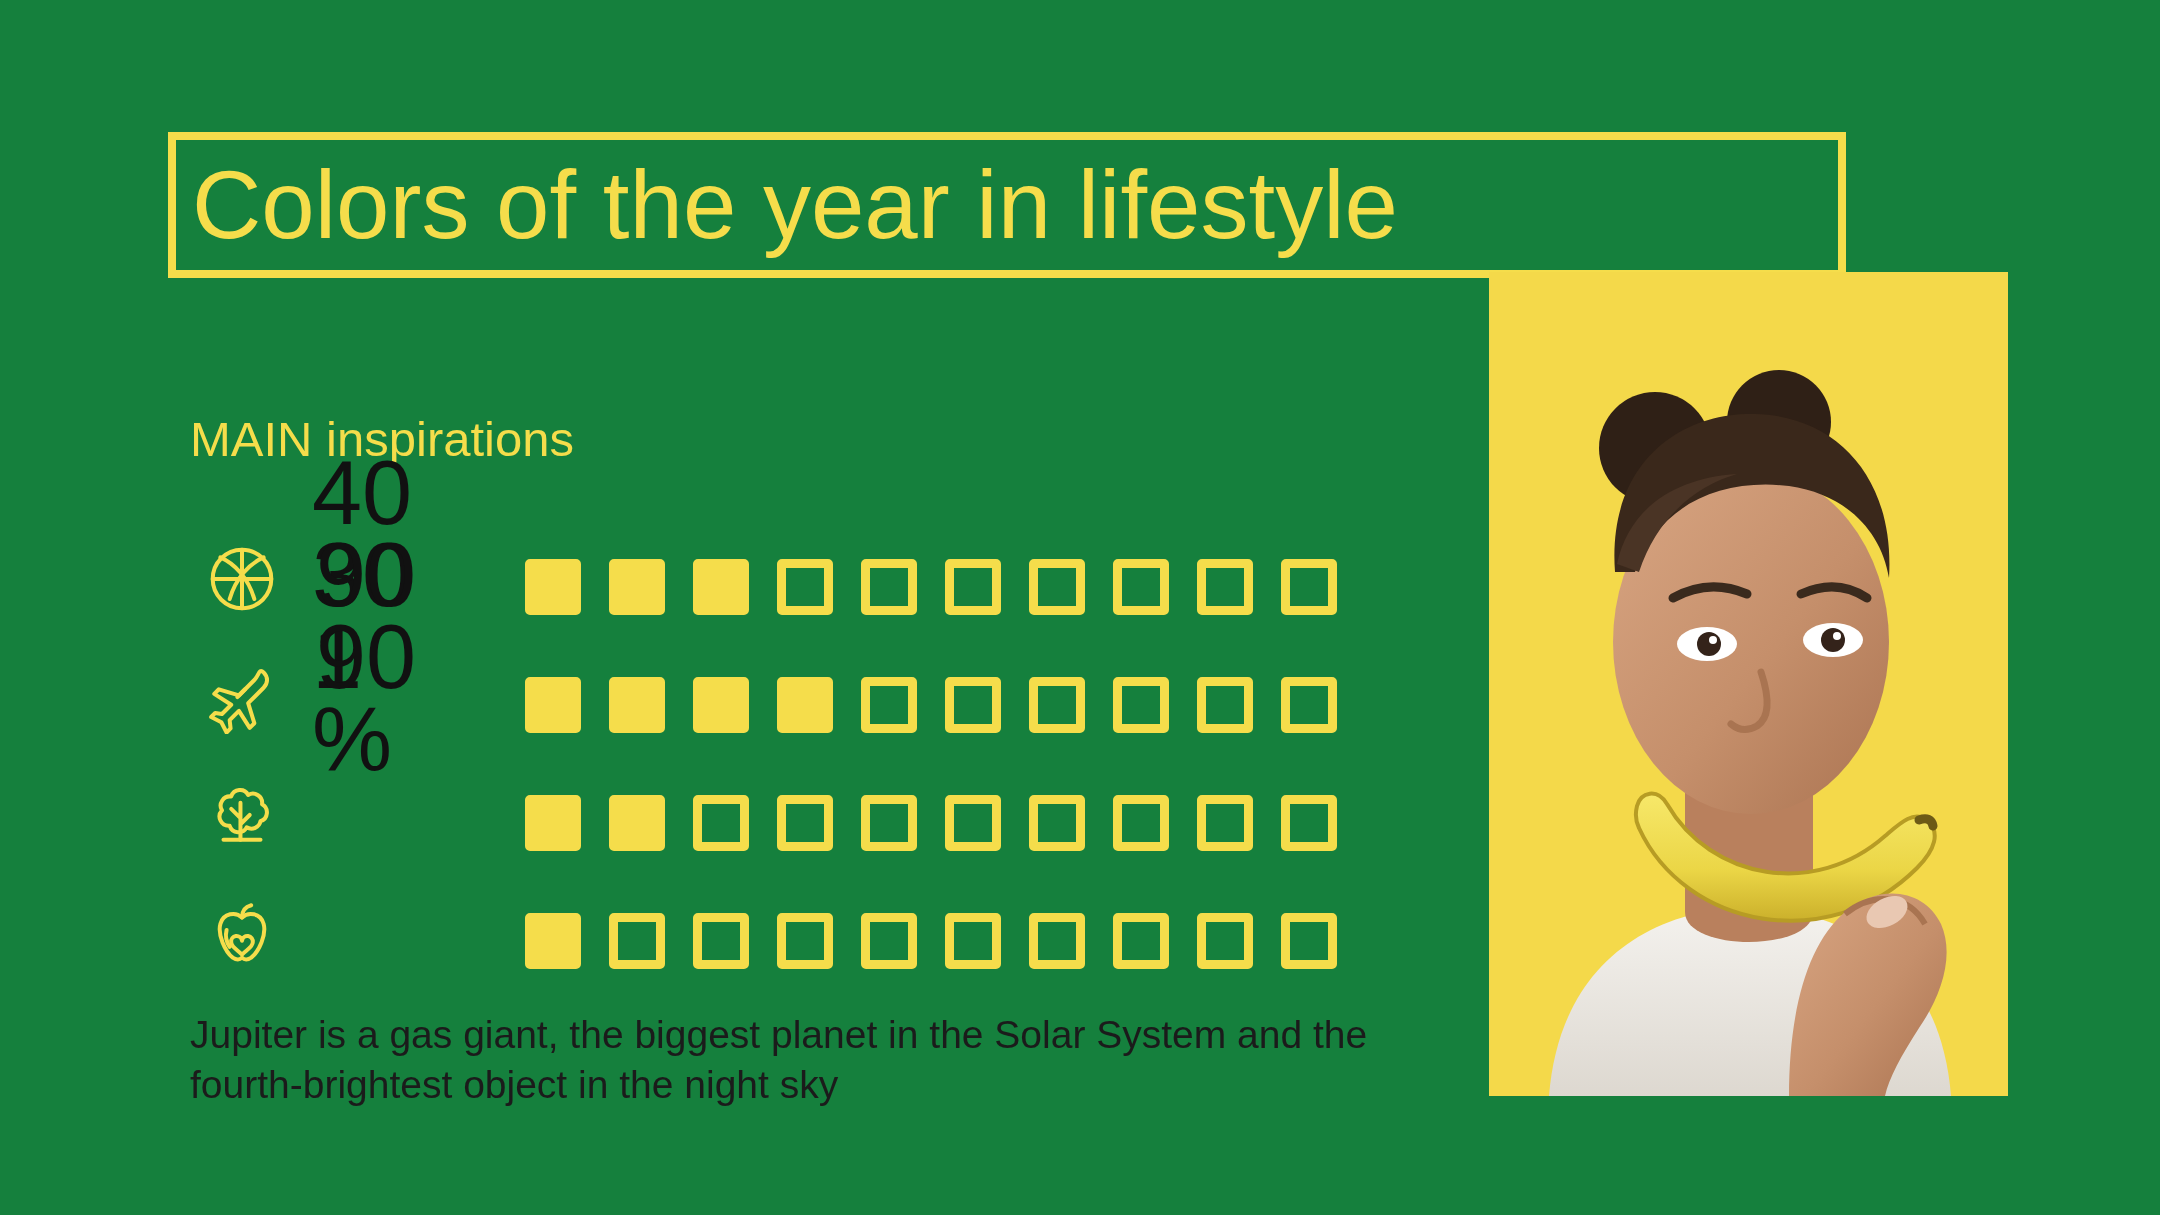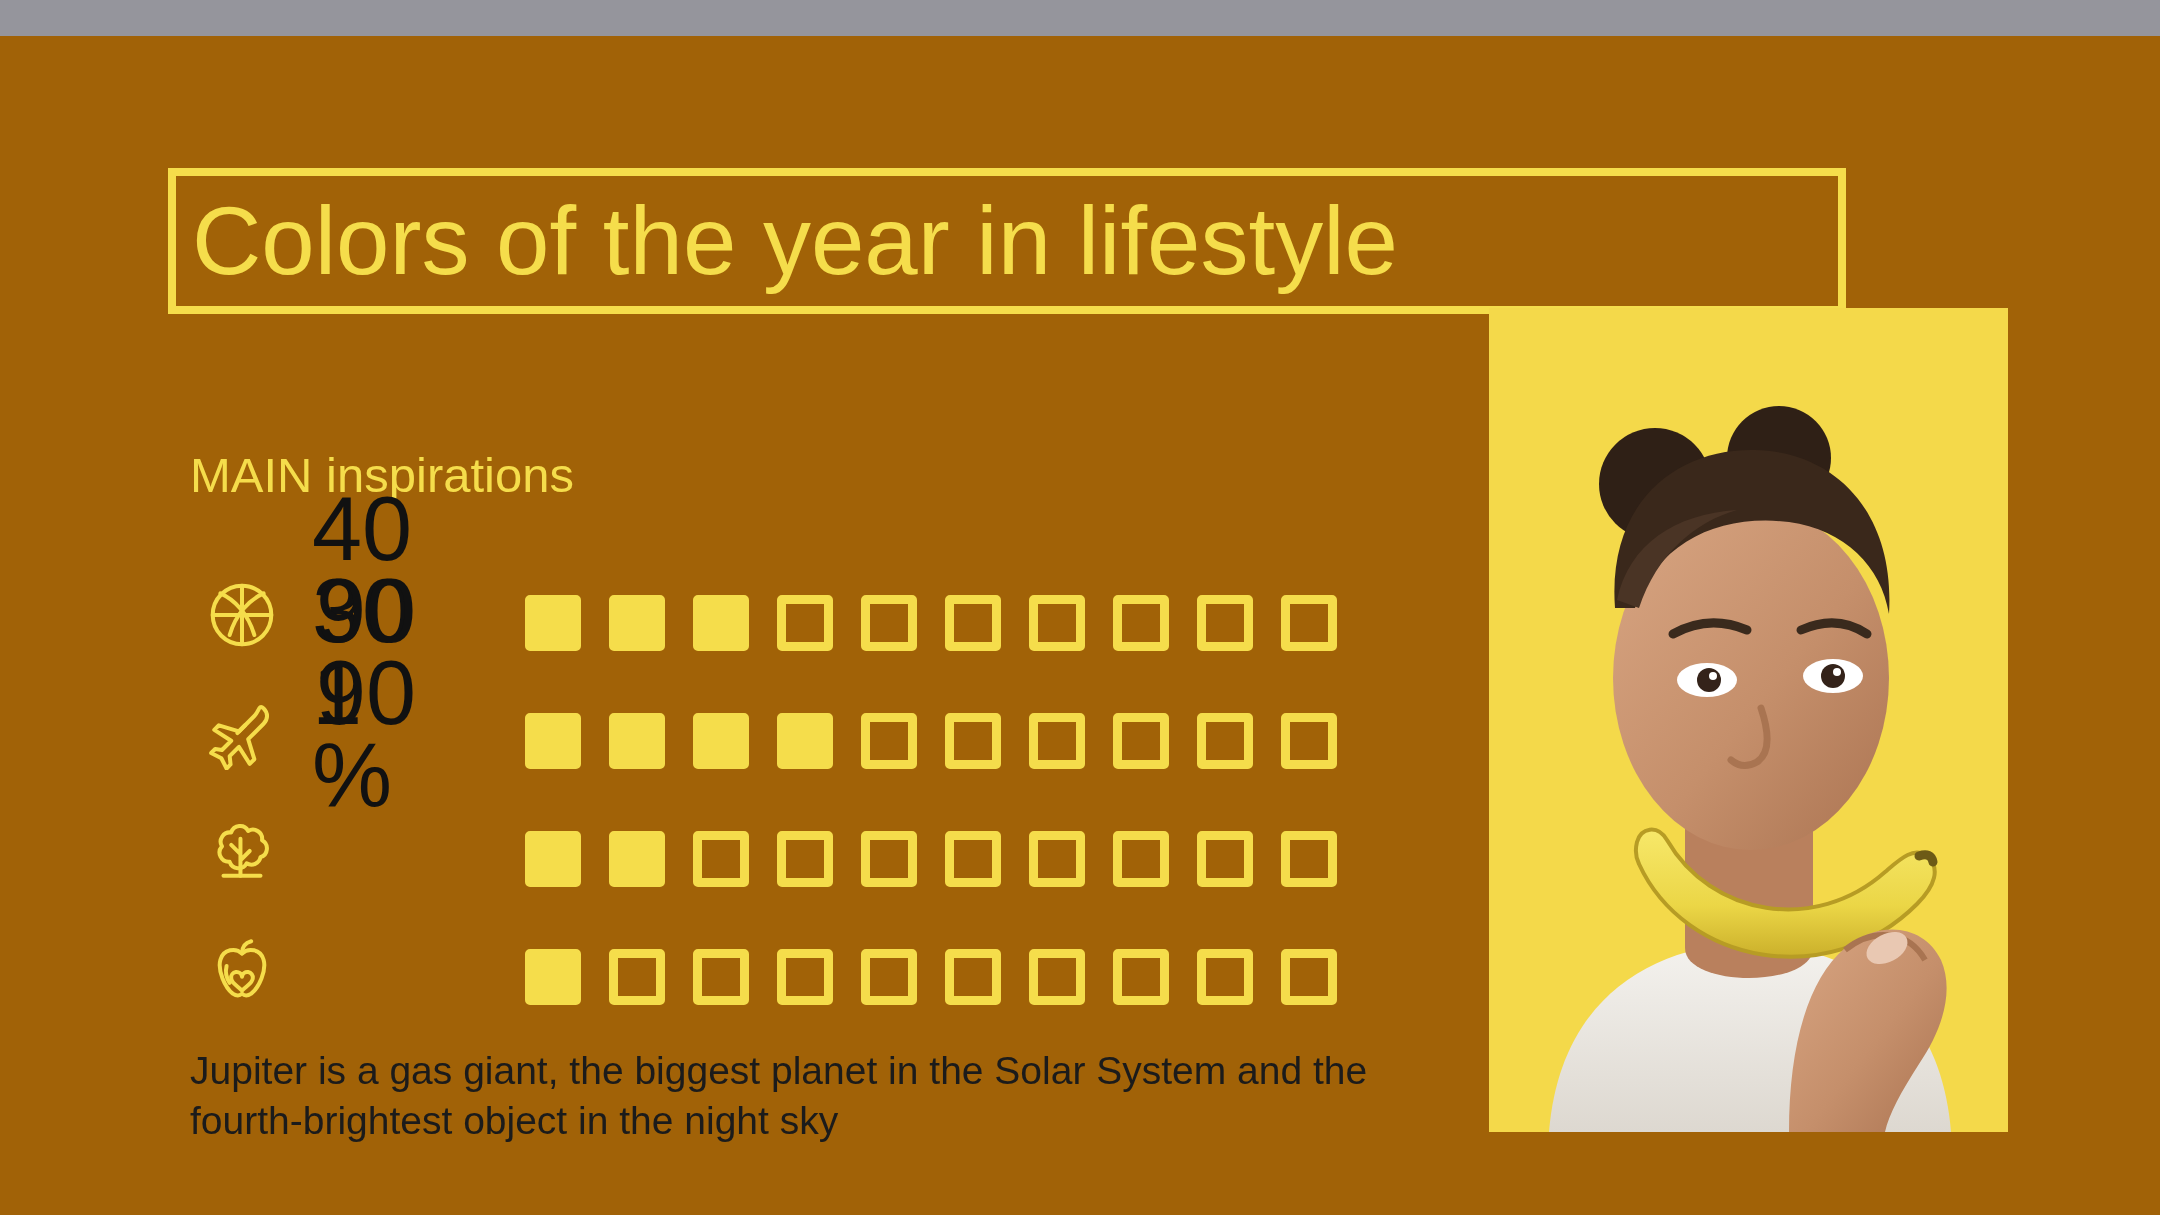--- a/index.html
+++ b/index.html
@@ -3,21 +3,21 @@
 <meta charset="utf-8">
 <style>
   html,body{margin:0;padding:0;}
   body{
     width:2160px;height:1215px;
     background:#95959c;
     font-family:"Liberation Sans", sans-serif;
     overflow:hidden;
     position:relative;
   }
-  .slide{position:absolute;inset:0;background:#a16207;margin-top:36px;}
+  .slide{position:absolute;inset:0;background:#15803d;}
 
   
   .title-box{
     position:absolute;
     left:168px;top:132px;
     width:1678px;height:146px;
     border:8px solid #f5dd4b;
     box-sizing:border-box;
   }
   .title-text{

